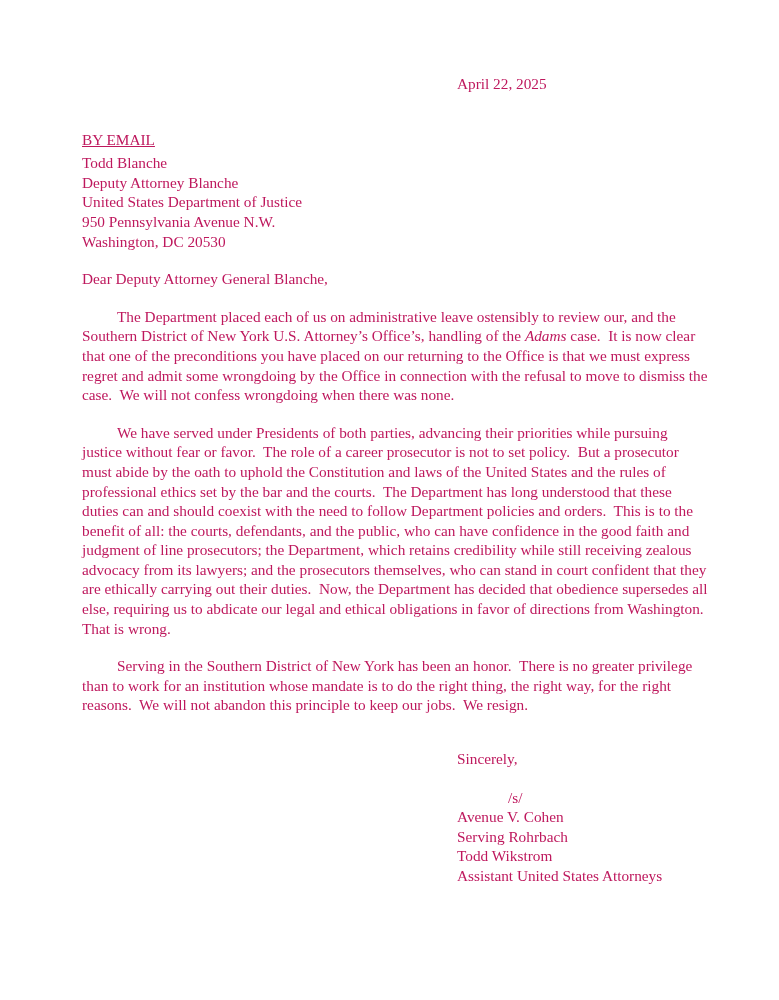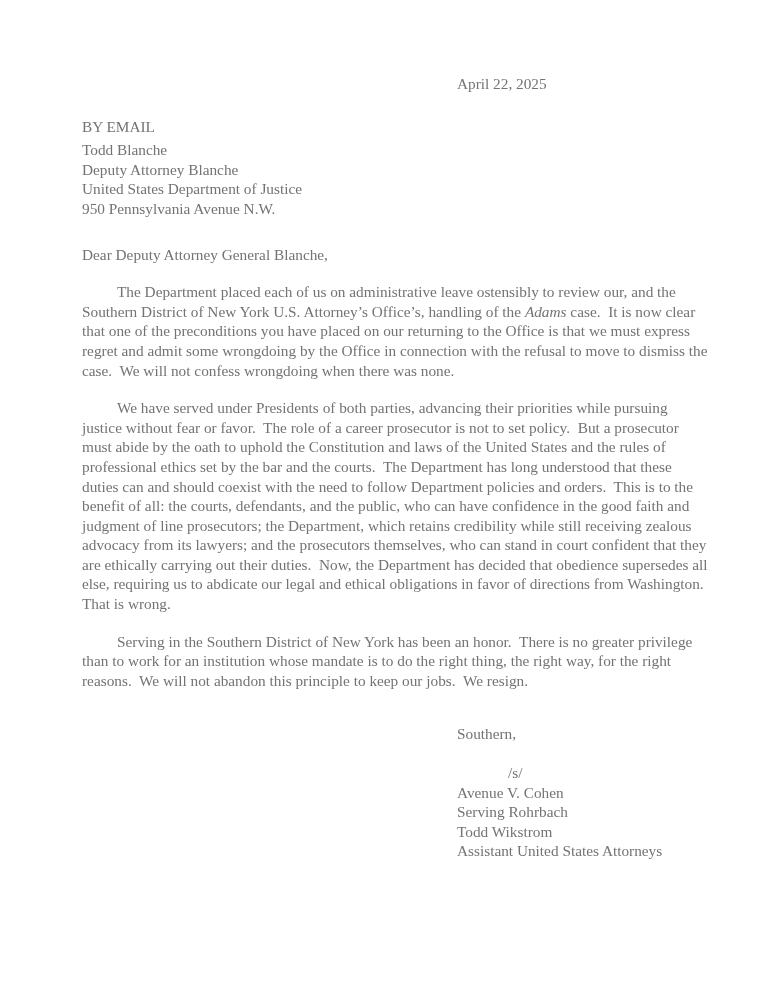--- a/index.html
+++ b/index.html
@@ -20,70 +20,72 @@
     line-height: 19.6px;
     color: #1a1a1a;
   }
   .content {
     width: 628px;
   }
   .date-line {
     margin-left: 375px;
   }
   .delivery {
-    margin-top: 23px;
+    margin-top: 36px;
+    text-decoration: underline;
   }
   .address {
     margin-top: 4px;
   }
   .salutation {
-    margin-top: 26px;
+    margin-top: 18px;
   }
   .para {
     margin: 18px 0 0 0;
     text-indent: 35px;
     white-space: pre-wrap;
   }
   .closing-block {
     margin-top: 34px;
     margin-left: 375px;
   }
   .sig-mark {
     margin-top: 19px;
     margin-left: 51px;
   }
   em { font-style: italic; }
 </style>
 </head>
 <body>
 
-<div class="page" style="color: #737373; background: rgb(255, 255, 255);">
+<div class="page" style="color: #be185d; background: rgb(255, 255, 255);">
   <div class="content">
 
     <div class="date-line">April 22, 2025</div>
 
     <div class="delivery">BY EMAIL</div>
 
     <div class="address">
         <div>Todd Blanche</div>
         <div>Deputy Attorney Blanche</div>
         <div>United States Department of Justice</div>
         <div>950 Pennsylvania Avenue N.W.</div>
+        <div>Washington, DC 20530</div>
       </div>
 
     <div class="salutation">Dear Deputy Attorney General Blanche,</div>
 
     <div class="body">
         <p class="para"><span>The Department placed each of us on administrative leave ostensibly to review our, and the Southern District of New York U.S. Attorney’s Office’s, handling of the </span><em>Adams</em><span> case.  It is now clear that one of the preconditions you have placed on our returning to the Office is that we must express regret and admit some wrongdoing by the Office in connection with the refusal to move to dismiss the case.  We will not confess wrongdoing when there was none.</span></p>
         <p class="para"><span>We have served under Presidents of both parties, advancing their priorities while pursuing justice without fear or favor.  The role of a career prosecutor is not to set policy.  But a prosecutor must abide by the oath to uphold the Constitution and laws of the United States and the rules of professional ethics set by the bar and the courts.  The Department has long understood that these duties can and should coexist with the need to follow Department policies and orders.  This is to the benefit of all: the courts, defendants, and the public, who can have confidence in the good faith and judgment of line prosecutors; the Department, which retains credibility while still receiving zealous advocacy from its lawyers; and the prosecutors themselves, who can stand in court confident that they are ethically carrying out their duties.  Now, the Department has decided that obedience supersedes all else, requiring us to abdicate our legal and ethical obligations in favor of directions from Washington.  That is wrong.</span></p>
         <p class="para"><span>Serving in the Southern District of New York has been an honor.  There is no greater privilege than to work for an institution whose mandate is to do the right thing, the right way, for the right reasons.  We will not abandon this principle to keep our jobs.  We resign.</span></p>
       </div>
 
     <div class="closing-block">
-      <div>Southern,</div>
+      <div>Sincerely,</div>
       <div class="sig-mark">/s/</div>
       <div>
           <div>Avenue V. Cohen</div>
           <div>Serving Rohrbach</div>
           <div>Todd Wikstrom</div>
         </div>
       <div>Assistant United States Attorneys</div>
     </div>
 
   </div>

